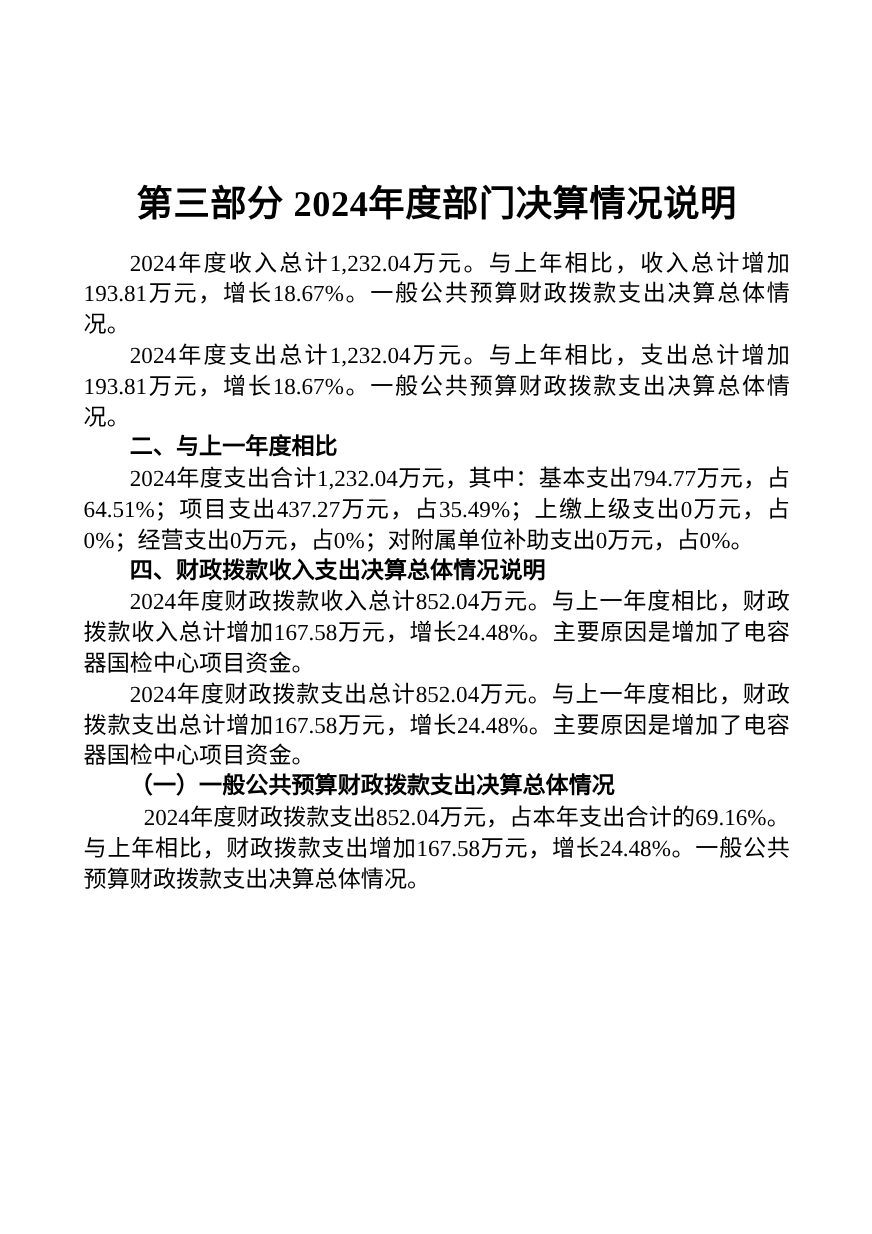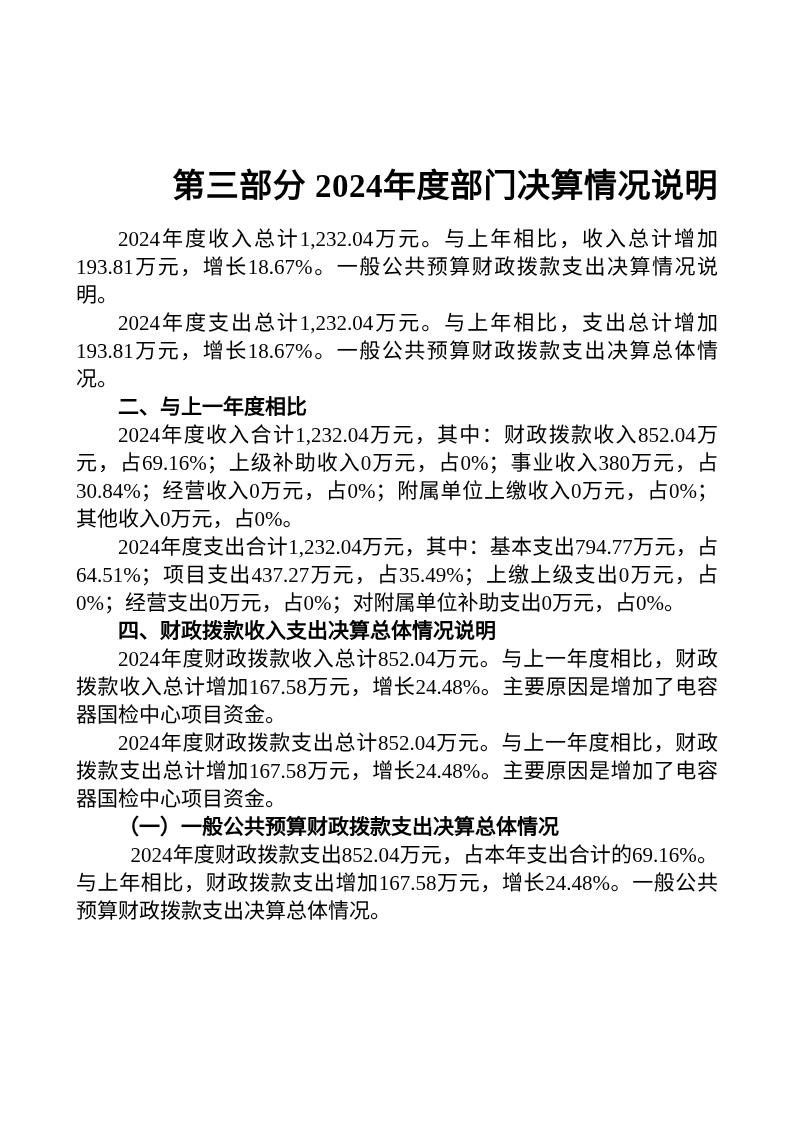--- a/index.html
+++ b/index.html
@@ -17,21 +17,21 @@
     box-sizing: border-box;
     padding: 164px 75px 0 76px;
     overflow: hidden;
     font-family: "Liberation Serif", "DejaVu Serif", serif;
   }
   .doc-title {
     margin: 0 0 17px 0;
     font-size: 33px;
     line-height: 44px;
     font-weight: 700;
-    text-align: right;
+    text-align: center;
     letter-spacing: 0.5px;
     font-family: "Liberation Serif", "DejaVu Serif", serif;
   }
   .doc-heading {
     margin: 0;
     font-size: 21px;
     line-height: 28px;
     font-weight: 700;
     text-indent: 2em;
     font-family: "Liberation Sans", "DejaVu Sans", sans-serif;
@@ -48,25 +48,24 @@
     text-indent: 2.6em;
   }
 </style>
 </head>
 <body>
 
 <div class="page">
 
   <h1 class="doc-title">第三部分 2024年度部门决算情况说明</h1>
 
-  <p class="doc-para">2024年度收入总计1,232.04万元。与上年相比，收入总计增加193.81万元，增长18.67%。一般公共预算财政拨款支出决算情况说明。</p>
+  <p class="doc-para">2024年度收入总计1,232.04万元。与上年相比，收入总计增加193.81万元，增长18.67%。一般公共预算财政拨款支出决算总体情况。</p>
   <p class="doc-para">2024年度支出总计1,232.04万元。与上年相比，支出总计增加193.81万元，增长18.67%。一般公共预算财政拨款支出决算总体情况。</p>
 
   <h2 class="doc-heading">二、与上一年度相比</h2>
-  <p class="doc-para">2024年度收入合计1,232.04万元，其中：财政拨款收入852.04万元，占69.16%；上级补助收入0万元，占0%；事业收入380万元，占30.84%；经营收入0万元，占0%；附属单位上缴收入0万元，占0%；其他收入0万元，占0%。</p>
 
   <p class="doc-para">2024年度支出合计1,232.04万元，其中：基本支出794.77万元，占64.51%；项目支出437.27万元，占35.49%；上缴上级支出0万元，占0%；经营支出0万元，占0%；对附属单位补助支出0万元，占0%。</p>
 
   <h2 class="doc-heading">四、财政拨款收入支出决算总体情况说明</h2>
   <p class="doc-para">2024年度财政拨款收入总计852.04万元。与上一年度相比，财政拨款收入总计增加167.58万元，增长24.48%。主要原因是增加了电容器国检中心项目资金。</p>
   <p class="doc-para">2024年度财政拨款支出总计852.04万元。与上一年度相比，财政拨款支出总计增加167.58万元，增长24.48%。主要原因是增加了电容器国检中心项目资金。</p>
 
   <h3 class="doc-heading">（一）一般公共预算财政拨款支出决算总体情况</h3>
   <p class="doc-para indent-extra">2024年度财政拨款支出852.04万元，占本年支出合计的69.16%。与上年相比，财政拨款支出增加167.58万元，增长24.48%。一般公共预算财政拨款支出决算总体情况。</p>
 

